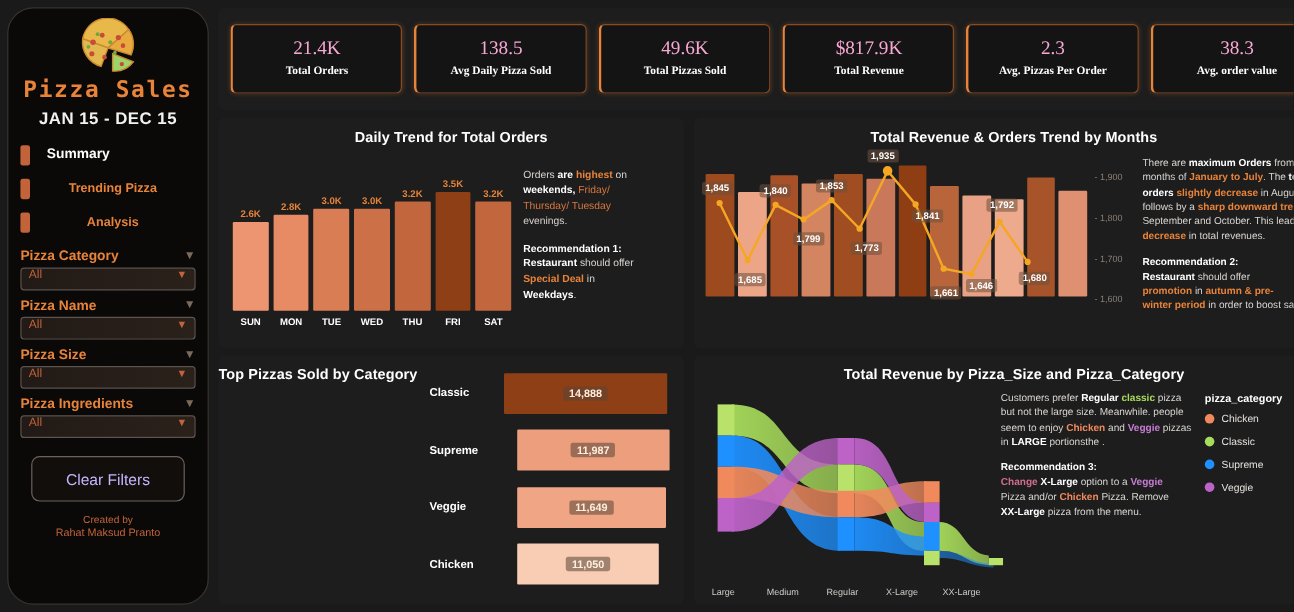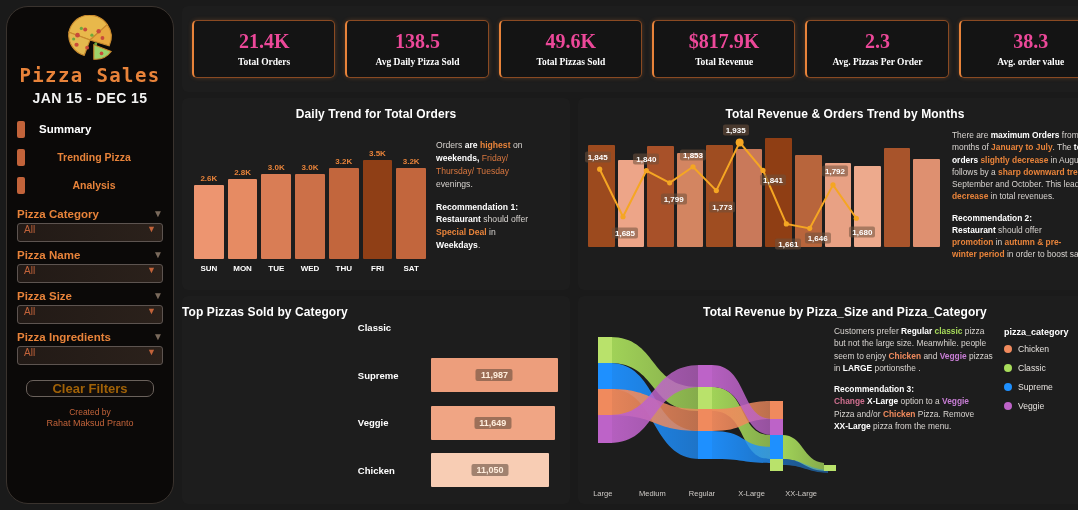--- a/index.html
+++ b/index.html
@@ -43,23 +43,23 @@
     margin-top:3px; width:100%; height:19px;
     background: linear-gradient(to right, #221a16, #2b211b);
     border:1px solid #5d5450; border-radius:3px;
     display:flex; align-items:flex-start; justify-content:space-between;
     padding:0 6px;
   }
   .filter-value { font-size:10px; color:#C2633A; }
   .sel-chev { color:#C2633A; font-size:9px; }
 
   .clear-btn {
-    margin-top:8px; width:128px; height:17px;
+    margin-top:8px; width:128px; height:38px;
     background:#120e0c; border:1px solid #6b625c; border-radius:7px;
-    color:#a16207; font-size:13px; font-weight:700;
+    color:#c4b5fd; font-size:13px; font-weight:400;
     display:flex; align-items:center; justify-content:center;
     cursor:pointer;
   }
   .credit { margin-top:10px; text-align:center; line-height:1.25; }
   .credit-by { font-size:8.5px; color:#C2633A; }
   .credit-name { font-size:9px; color:#C2633A; }
 
   
   .main { flex:1; padding:6px 6px 6px 8px; display:flex; flex-direction:column; gap:6px; }
 
@@ -68,21 +68,21 @@
     display:flex; align-items:center; justify-content:space-between;
     padding: 0 10px; gap:10px;
   }
   .kpi {
     flex:1; height:58px; background:#141414;
     border:1px solid #8a4a22; border-left:2px solid #E8833A;
     border-radius:5px;
     display:flex; flex-direction:column; align-items:center; justify-content:center;
     box-shadow: 0 0 4px rgba(232,131,58,.25);
   }
-  .kpi-value { font-size:20px; font-weight:700; color:#ec4899; font-family:"Liberation Serif", serif; line-height:1; }
+  .kpi-value { font-size:16px; font-weight:400; color:#f9a8d4; font-family:"Liberation Serif", serif; line-height:1; }
   .kpi-label { font-size:9.5px; font-weight:700; color:#ffffff; margin-top:6px; font-family:"Liberation Serif", serif; }
 
   .row { display:flex; gap:8px; }
   .row1 { height: 192px; }
   .row2 { flex:1; }
   .panel { background:#1d1d1d; border-radius:6px; position:relative; overflow:hidden; }
   .panel-title {
     text-align:center; font-size:12px; font-weight:700; color:#ffffff;
     padding-top:9px; letter-spacing:.1px;
   }
@@ -409,20 +409,26 @@
                 <div class="mlabel" style="left: 115px; top: 33.8108px;">1,853</div>
                 <div class="mlabel" style="left: 144.333px; top: 85.5946px;">1,773</div>
                 <div class="mlabel" style="left: 157.667px; top: 9.43243px;">1,935</div>
                 <div class="mlabel" style="left: 195px; top: 59.3784px;">1,841</div>
                 <div class="mlabel" style="left: 210.333px; top: 122.892px;">1,661</div>
                 <div class="mlabel" style="left: 239.667px; top: 117px; text-align: center;">1,646</div>
                 <div class="mlabel" style="left: 257px; top: 49.9459px;">1,792</div>
                 <div class="mlabel" style="left: 284.333px; top: 111.243px;">1,680</div>
               </div>
           </div>
+          <div class="yaxis" id="month-yaxis">
+              <div class="ytick" style="top: 22px; left: 0px;">1,900</div>
+              <div class="ytick" style="top: 56px; left: 0px;">1,800</div>
+              <div class="ytick" style="top: 90px; left: 0px;">1,700</div>
+              <div class="ytick" style="top: 124px; left: 0px;">1,600</div>
+            </div>
           <div class="note2">
             <div>
               <span class="w">There are</span> <span class="b">maximum Orders</span>
               <span class="w">from months of</span> <span class="o">January to July</span><span class="w">.</span>
               <span class="w">The</span> <span class="b">total orders</span> <span class="o">slightly</span>
               <span class="o">decrease</span> <span class="w">in August, follows by a</span>
               <span class="o">sharp downward trend</span> <span class="w">in September and October. This leads to a</span>
               <span class="o">decrease</span> <span class="w">in total revenues.</span>
             </div>
             <div style="height:9px"></div>
@@ -437,20 +443,25 @@
       </div>
     </section>
 
     <section class="row row2">
 
       <div class="panel top-panel">
         <div class="panel-title">Top Pizzas Sold by Category</div>
         <div class="top-rows" id="top-rows">
             <div class="top-row">
               <div class="top-cat">Classic</div>
+              <div class="top-bar-wrap">
+                <div class="top-bar" style="width: 100%; margin-left: 0px; background: rgb(143, 63, 22);">
+                  <div class="top-val">14,888</div>
+                </div>
+              </div>
             </div>
             <div class="top-row">
               <div class="top-cat">Supreme</div>
               <div class="top-bar-wrap">
                 <div class="top-bar" style="width: 93.5145%; margin-left: 8%; background: rgb(237, 158, 124);">
                   <div class="top-val">11,987</div>
                 </div>
               </div>
             </div>
             <div class="top-row">

